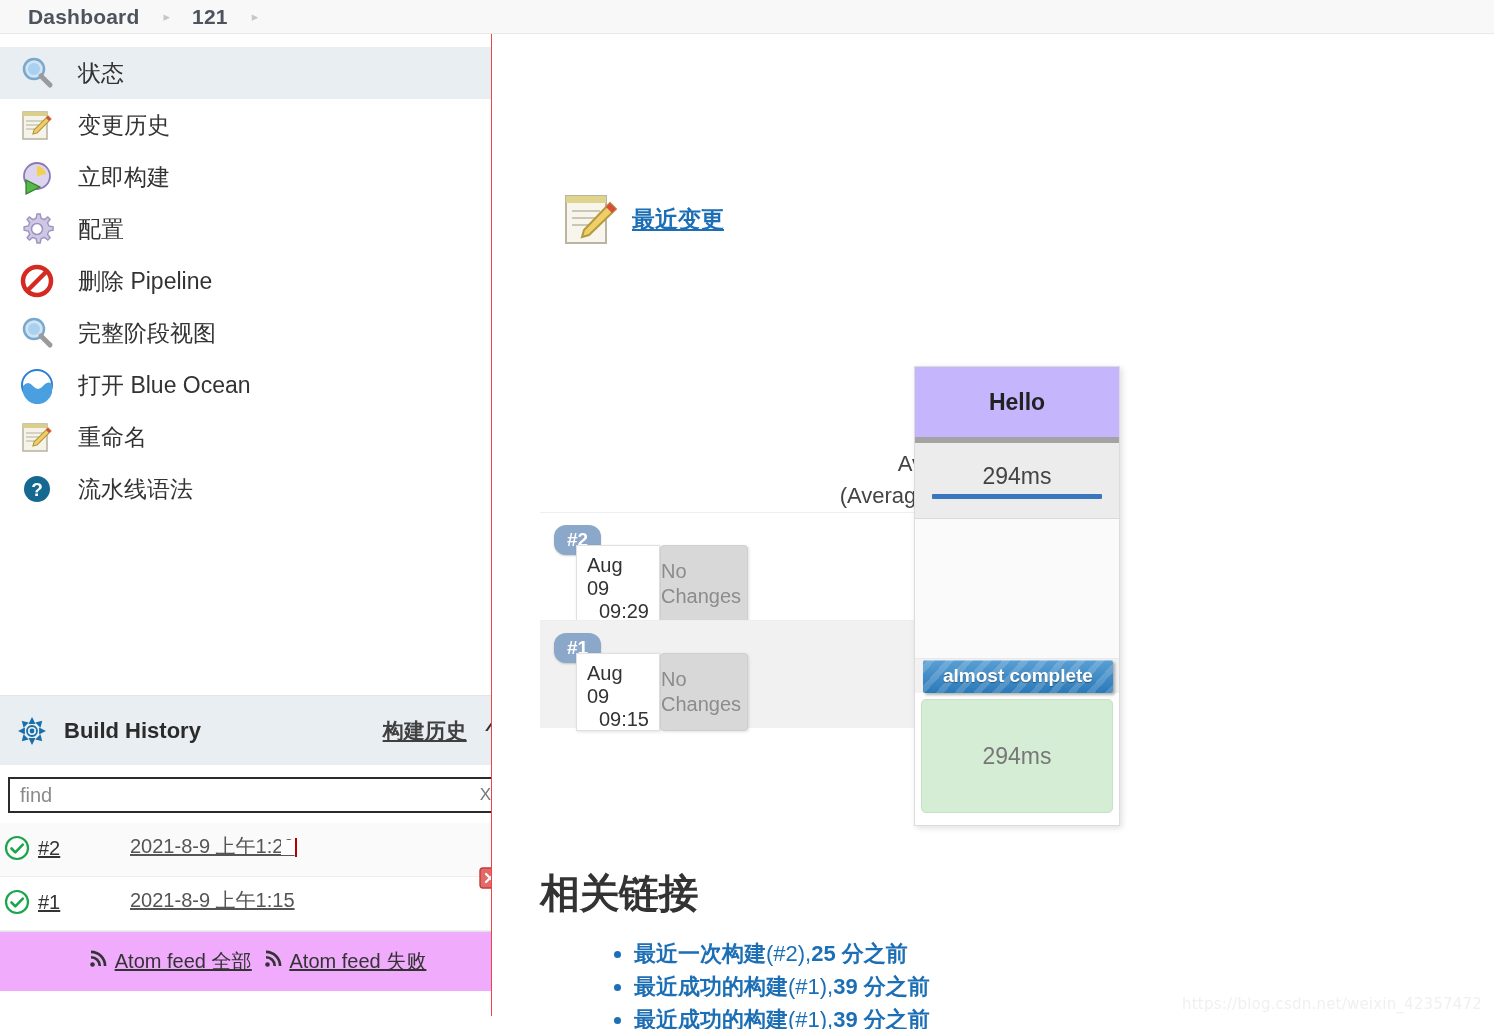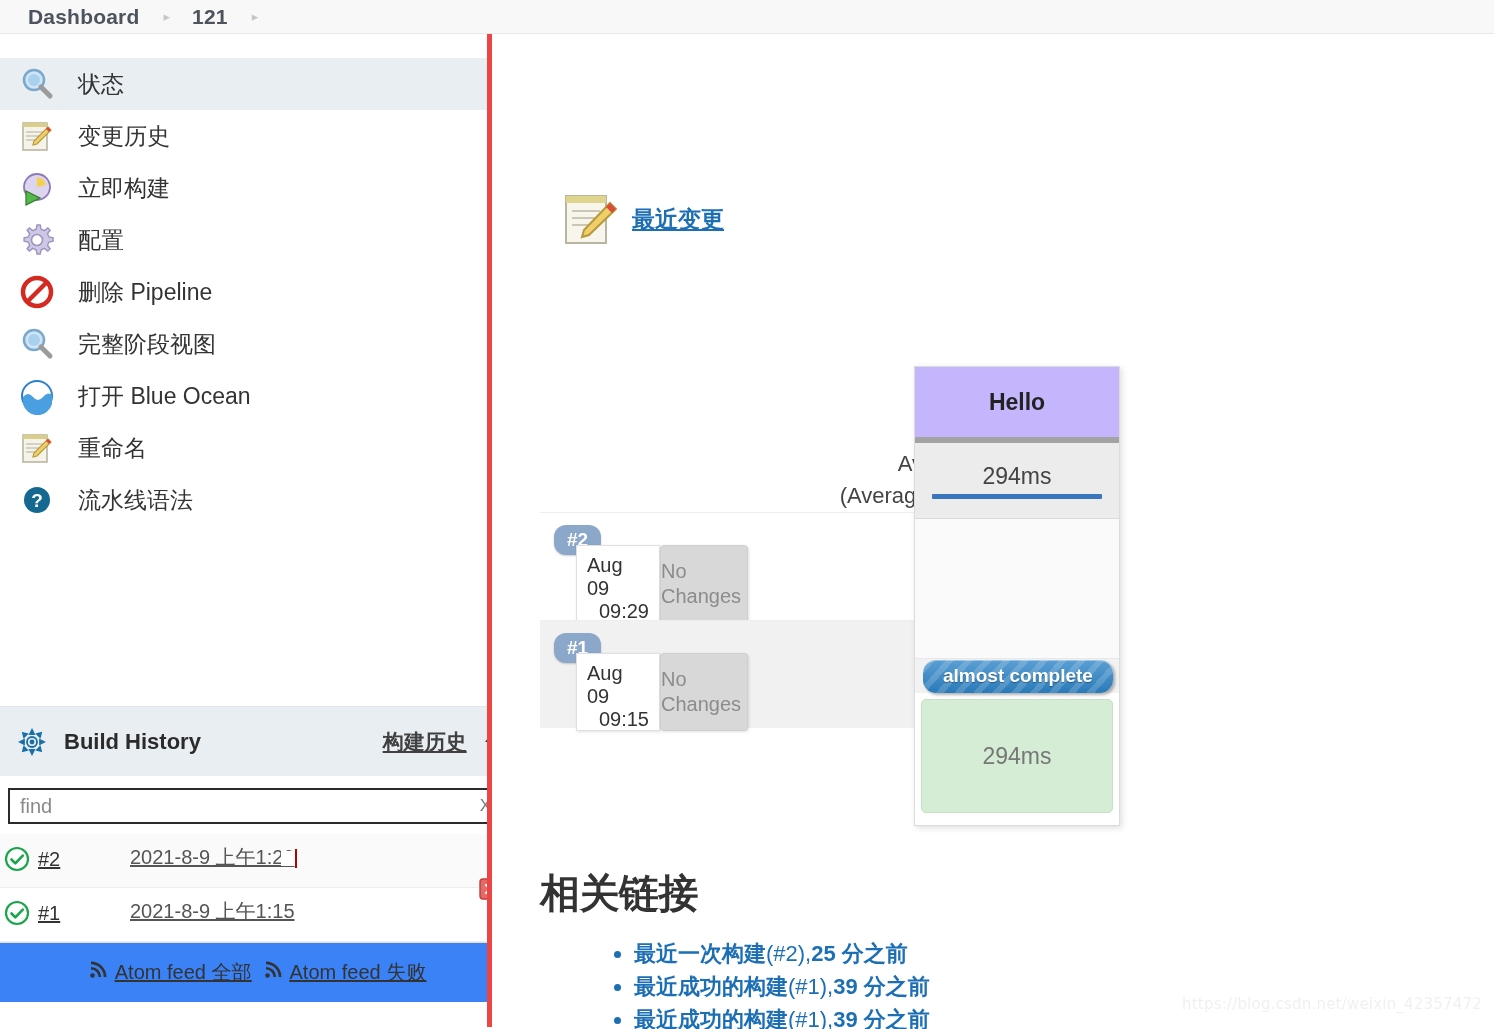--- a/index.html
+++ b/index.html
@@ -27,24 +27,24 @@
     text-decoration: none;
   }
   .crumb-sep {
     color: #c2c7cc; font-size: 13px;
     margin: 0 22px 0 24px;
     display: inline-block;
   }
 
   
   #sidebar {
-    position: absolute; top: 32px; left: 0;
+    position: absolute; top: 21px; left: 0;
     width: 492px; height: 995px;
     background: #fff;
-    border-right: 5px solid #ef4444;
+    border-right: 1px solid #ef4444;
     overflow: hidden;
   }
   #tasks { padding-top: 26px; }
   .task {
     display: flex; align-items: center;
     height: 52px;
     padding-left: 18px;
     text-decoration: none;
     font-size: 23px; color: #333;
   }
@@ -131,21 +131,21 @@
   .bh-progress::after {
     content: ""; position: absolute;
     right: 1px; top: 1px; bottom: 1px;
     width: 14px; background: #fff;
   }
   .bh-stop {
     position: absolute; right: 14px; top: 44px;
     width: 22px; height: 22px;
   }
   #bh-feeds {
-    background: #3b82f6;
+    background: #f0abfc;
     padding: 16px 0 16px 0;
     display: flex; justify-content: center;
     align-items: center; gap: 12px;
     border-top: 1px solid #e2e2e2;
   }
   .feed {
     display: inline-flex; align-items: center; gap: 8px;
     font-size: 20px; color: #333;
   }
   .feed .flabel { text-decoration: underline; }
@@ -255,21 +255,21 @@
   #stage-tooltip-row {
     height: 34px; background: #f2f2f2;
     position: relative;
     display: flex; align-items: center; padding-left: 8px;
   }
   #almost-complete {
     position: relative;
     display: inline-block;
     font-size: 19px; font-weight: bold; color: #fff;
     padding: 5px 20px 6px 20px;
-    border-radius: 13px;
+    border-radius: 2px;
     background:
       repeating-linear-gradient(-48deg,
         rgba(255,255,255,.16) 0 6px,
         rgba(255,255,255,0) 6px 14px),
       linear-gradient(#5a9fd4, #2a7ab8);
     box-shadow: 2px 2px 3px rgba(0,0,0,.3), inset 0 1px 0 rgba(255,255,255,.4);
     text-shadow: 0 1px 1px rgba(0,0,0,.35);
   }
   #stage-result-cell {
     height: 126px; padding: 6px;

